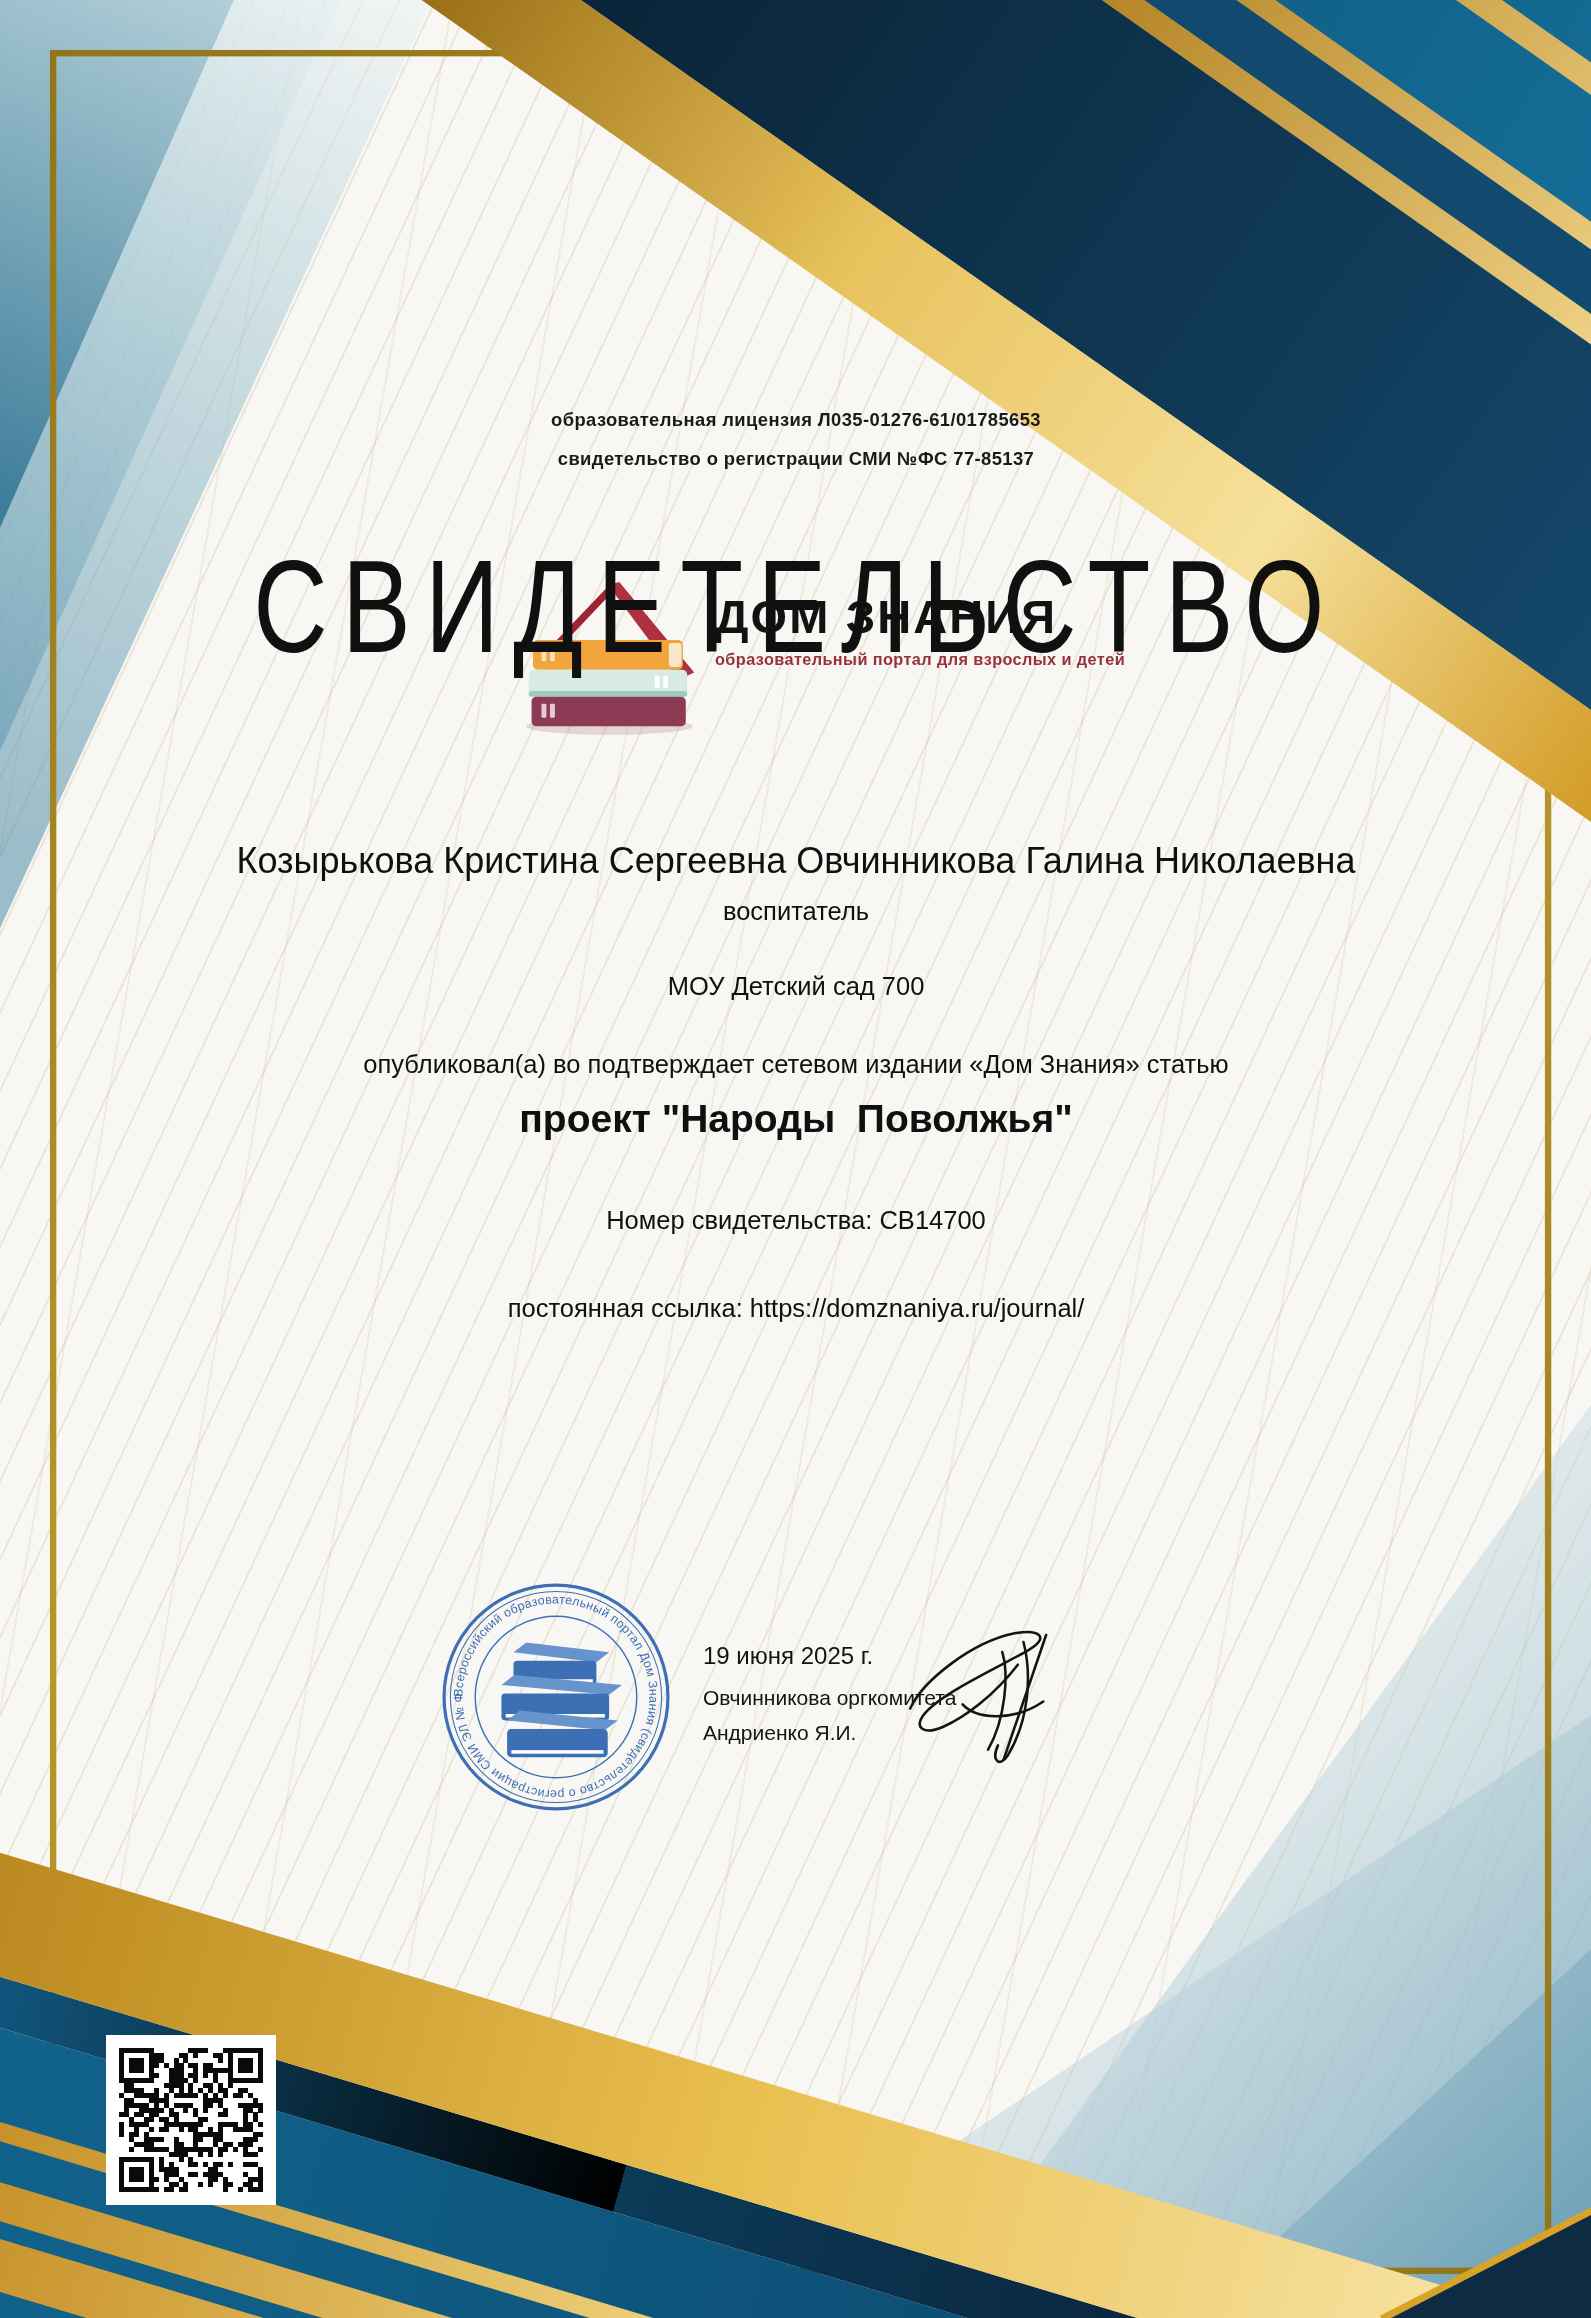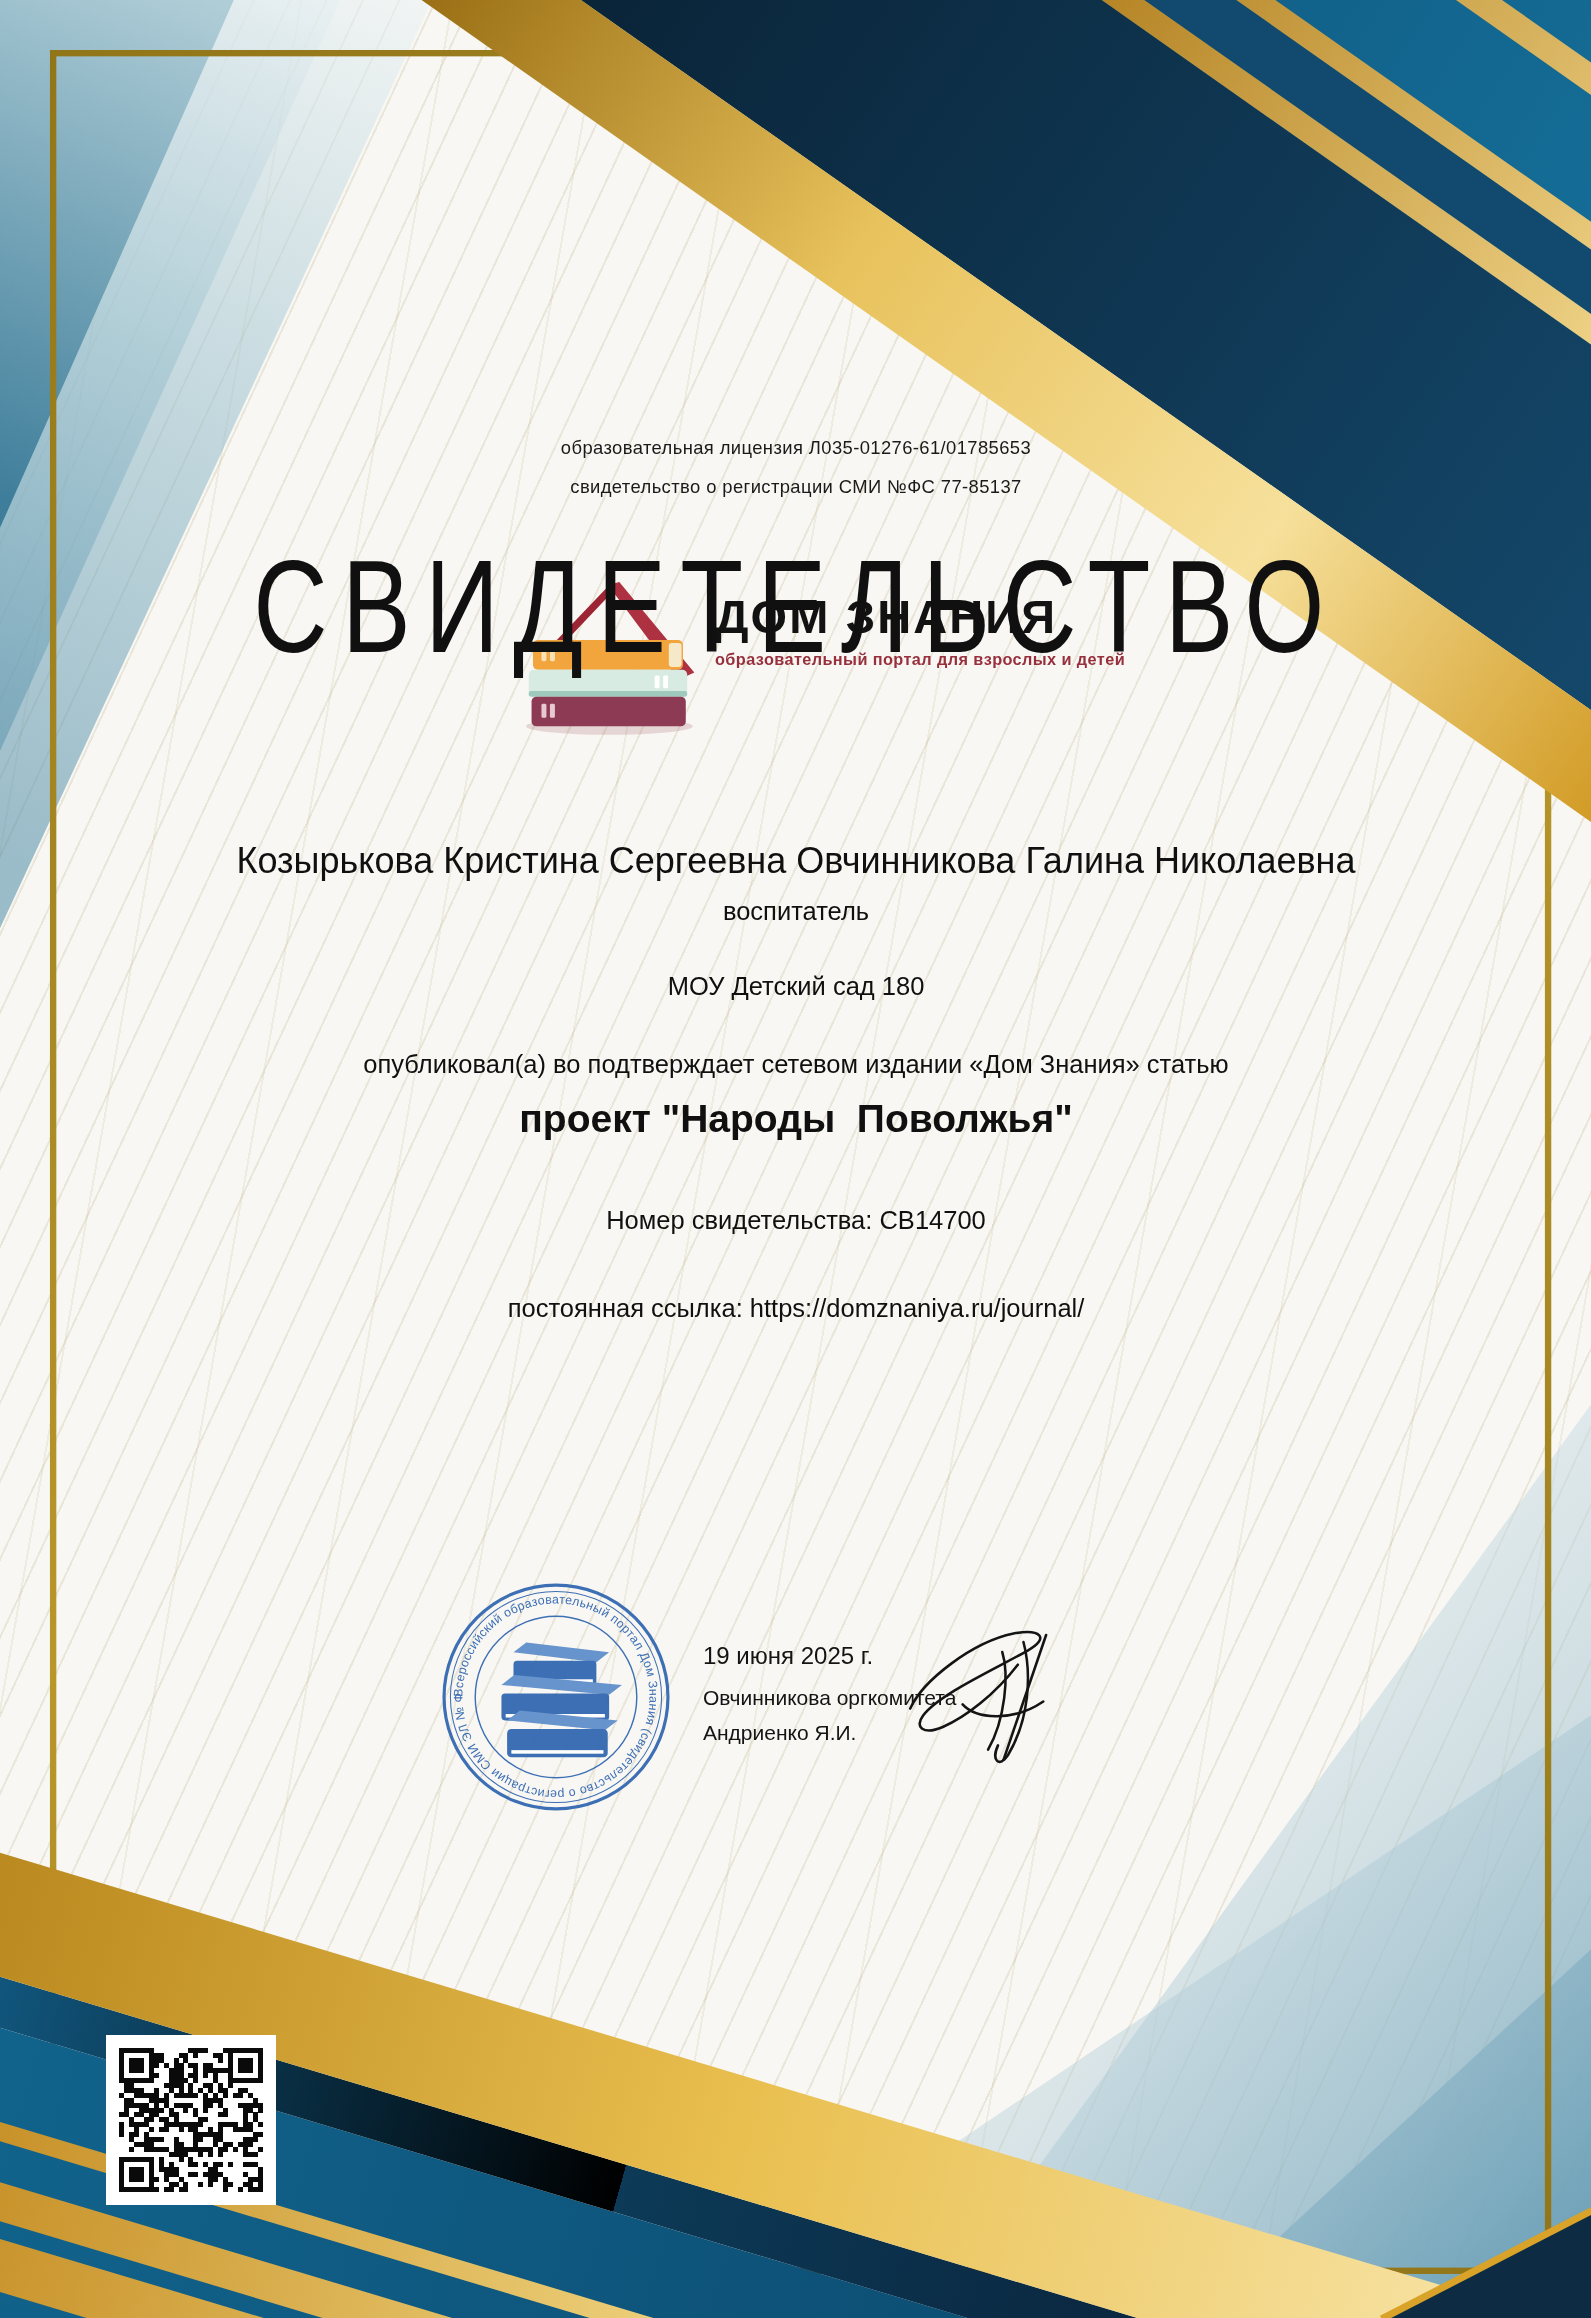--- a/index.html
+++ b/index.html
@@ -10,21 +10,21 @@
       repeating-linear-gradient(100deg, transparent 0 147px, rgba(193,181,143,.18) 147px 149px),
       #f8f7f3;}
   .abs{position:absolute;}
   svg.decor{position:absolute;left:0;top:0;width:1592px;height:2319px;}
   .ctext{position:absolute;left:0;width:1592px;text-align:center;}
   .logo-row{position:absolute;left:0;top:283px;width:1592px;height:163px;}
   .logo-icon{position:absolute;left:516px;top:289px;width:191px;height:163px;}
   .logo-text{position:absolute;left:715px;top:310px;width:538px;text-align:left;}
   .logo-title{font-size:47px;font-weight:600;letter-spacing:2.1px;color:#121212;line-height:1;}
   .logo-sub{margin-top:10px;font-size:16.3px;font-weight:700;color:#97303c;letter-spacing:0.4px;}
-  .license{font-size:18.4px;font-weight:400;color:#1a1a1a;letter-spacing:0.4px;margin-top:28px;}
+  .license{font-size:18.4px;font-weight:700;color:#1a1a1a;letter-spacing:0.4px;}
   .main-title{top:541px;font-size:132px;font-weight:500;letter-spacing:18.4px;
     transform:scaleX(.78);transform-origin:50% 50%;line-height:1;white-space:nowrap;}
   .confirm{top:724px;font-size:22px;}
   .body-line{font-size:25.5px;}
   .name-line{top:840px;font-size:36px;}
   .role-line{top:897px;}
   .org-line{top:972px;}
   .pub-line{top:1050px;}
   .article-line{top:1097px;font-size:39px;font-weight:700;white-space:pre;}
   .num-line{top:1206px;}
@@ -164,21 +164,21 @@
       <div class="logo-sub">образовательный портал для взрослых и детей</div>
     </div>
   </div>
 
   <div class="ctext license abs" style="top:409px;">образовательная лицензия Л035-01276-61/01785653</div>
   <div class="ctext license abs" style="top:448px;">свидетельство о регистрации СМИ №ФС 77-85137</div>
 
   <div class="ctext main-title">СВИДЕТЕЛЬСТВО</div>
   <div class="ctext body-line name-line">Козырькова Кристина Сергеевна Овчинникова Галина Николаевна</div>
   <div class="ctext body-line role-line">воспитатель</div>
-  <div class="ctext body-line org-line">МОУ Детский сад 180</div>
+  <div class="ctext body-line org-line">МОУ Детский сад 700</div>
   <div class="ctext body-line pub-line">опубликовал(а) во подтверждает сетевом издании «Дом Знания» статью</div>
   <div class="ctext article-line">проект "Народы  Поволжья"</div>
   <div class="ctext body-line num-line">Номер свидетельства: СВ14700</div>
   <div class="ctext body-line link-line">постоянная ссылка: https://domznaniya.ru/journal/</div>
 
   <svg class="abs" style="left:432px;top:1573px;" width="248" height="248" viewBox="0 0 350 350" aria-hidden="true">
     <g opacity="0.92">
       <circle cx="175" cy="175" r="158" fill="none" stroke="#2e64b0" stroke-width="4.5"></circle>
       <circle cx="175" cy="175" r="149" fill="none" stroke="#2e64b0" stroke-width="1.5"></circle>
       <circle cx="175" cy="175" r="114" fill="none" stroke="#2e64b0" stroke-width="2"></circle>

